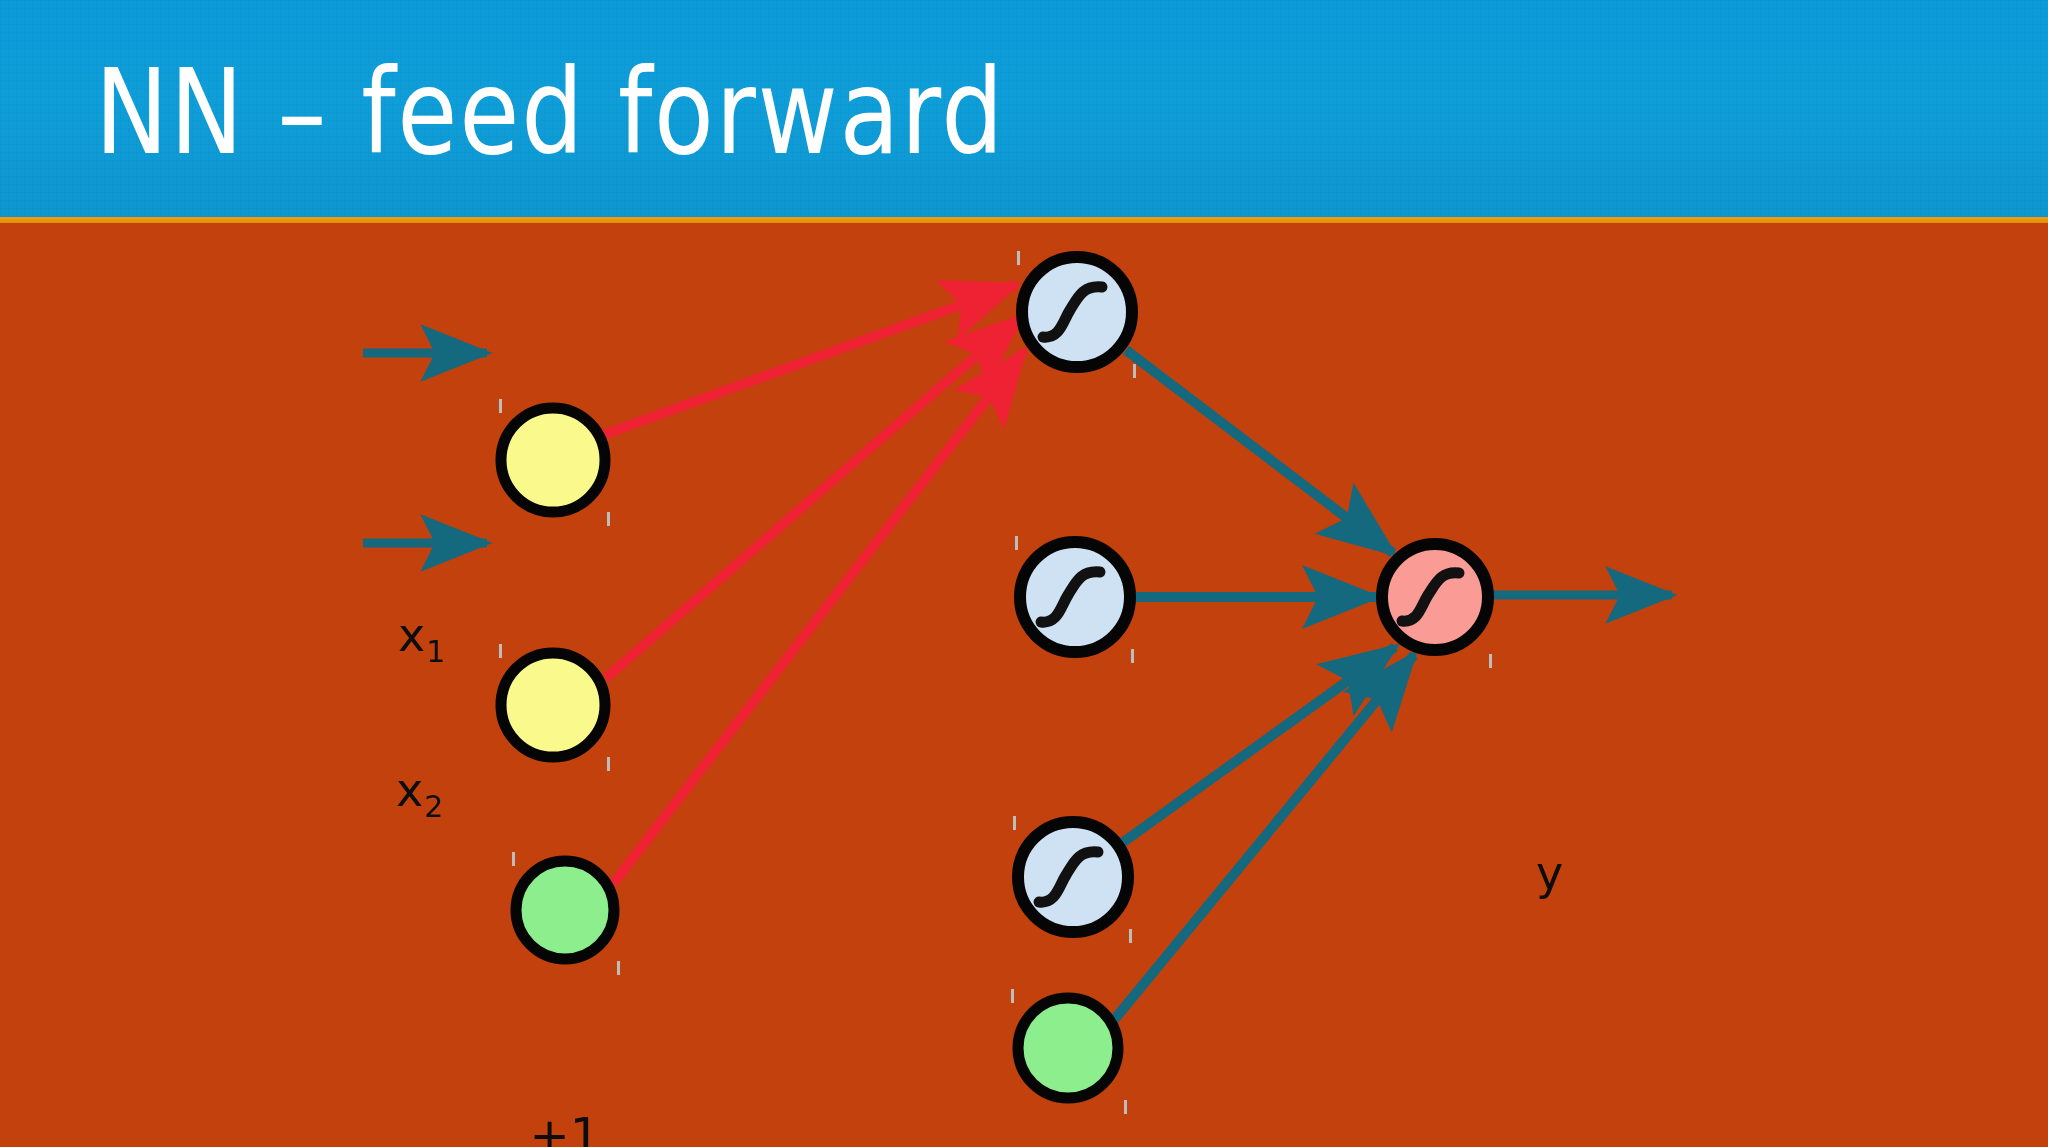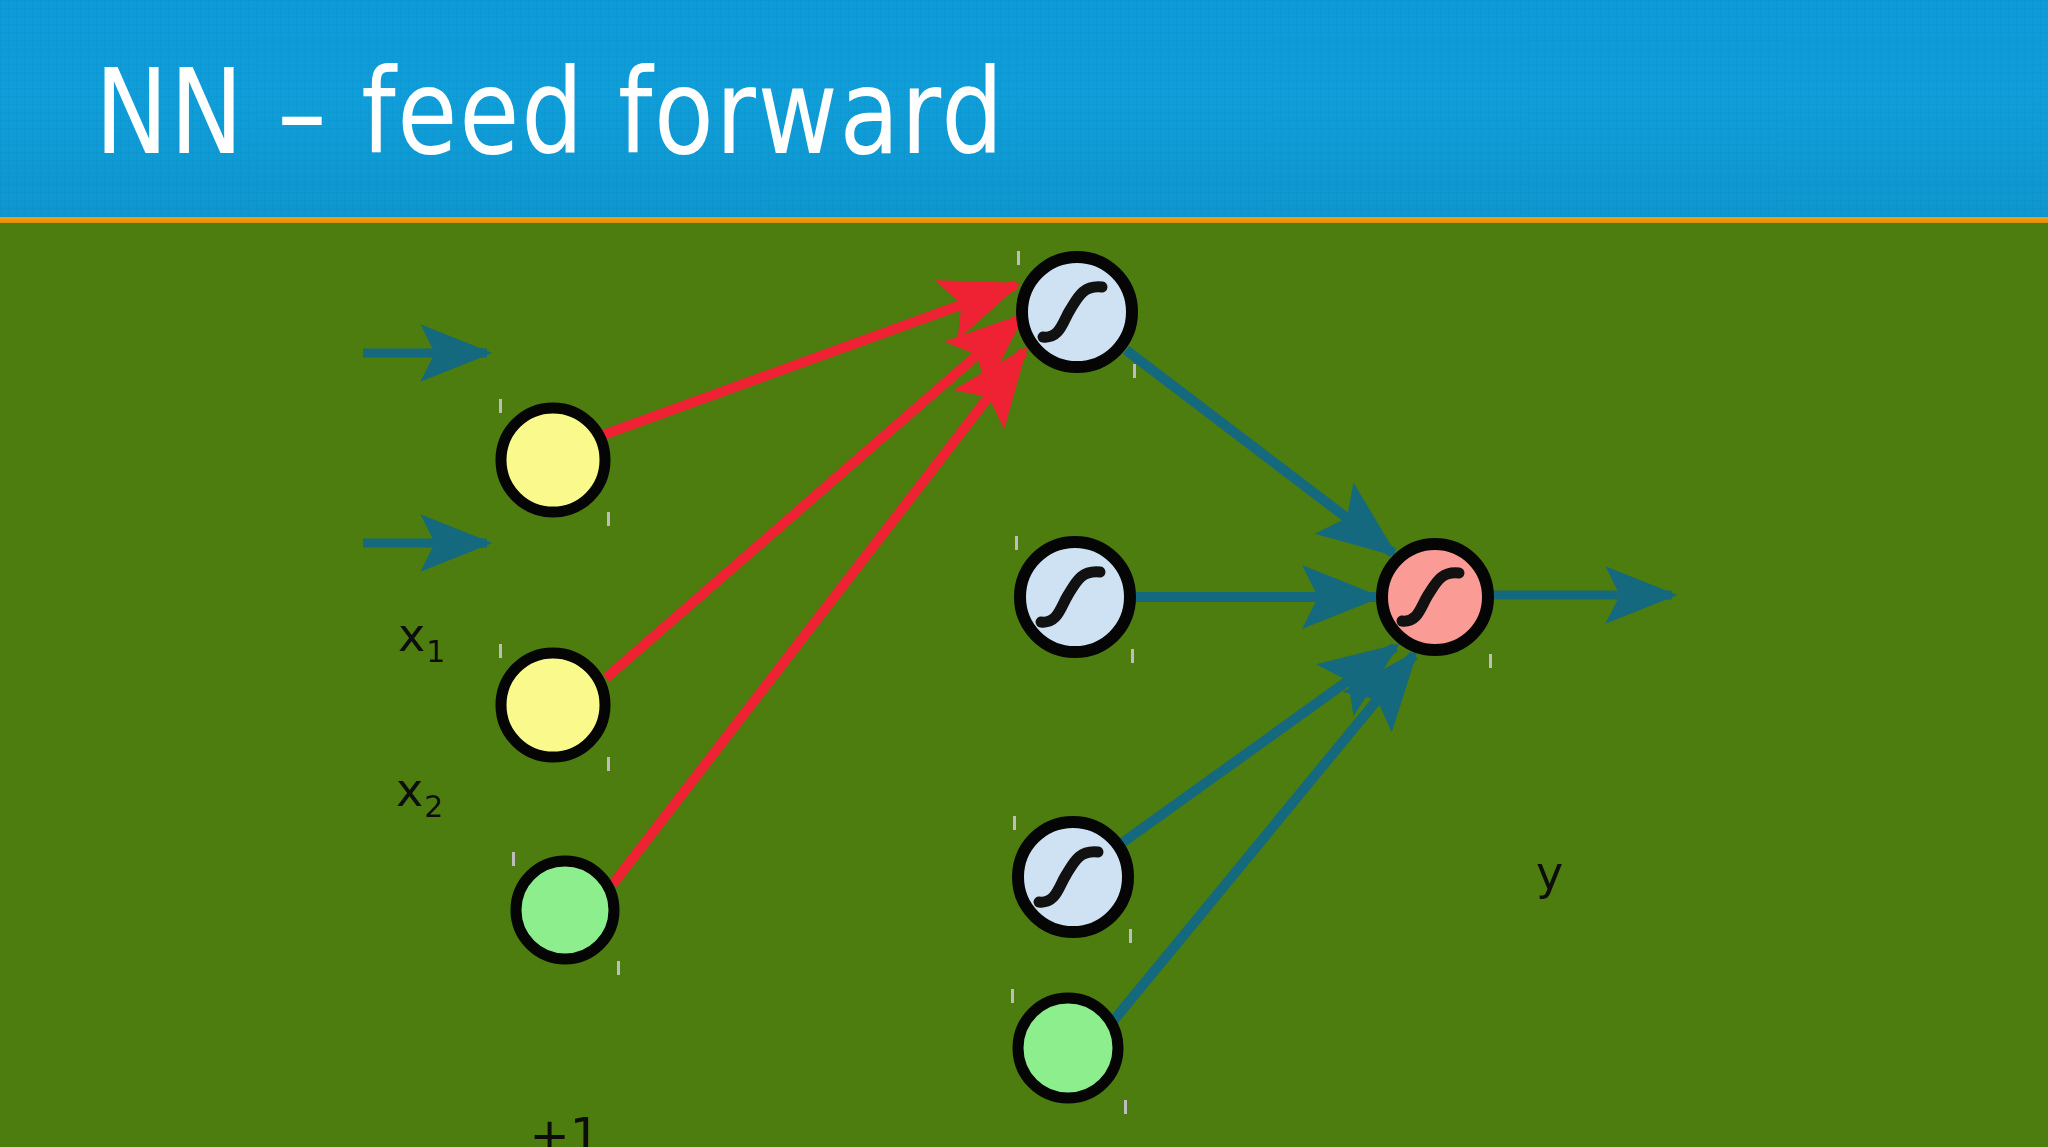--- a/index.html
+++ b/index.html
@@ -5,21 +5,21 @@
   html, body {
     margin: 0;
     padding: 0;
     background: #ffffff;
   }
   #slide {
     position: relative;
     width: 2048px;
     height: 1147px;
     overflow: hidden;
-    background: #4d7c0f;
+    background: #c2410c;
     font-family: "DejaVu Sans", "Liberation Sans", sans-serif;
   }
 
   
   #header {
     position: absolute;
     left: 0;
     top: 0;
     width: 2048px;
     height: 217px;

